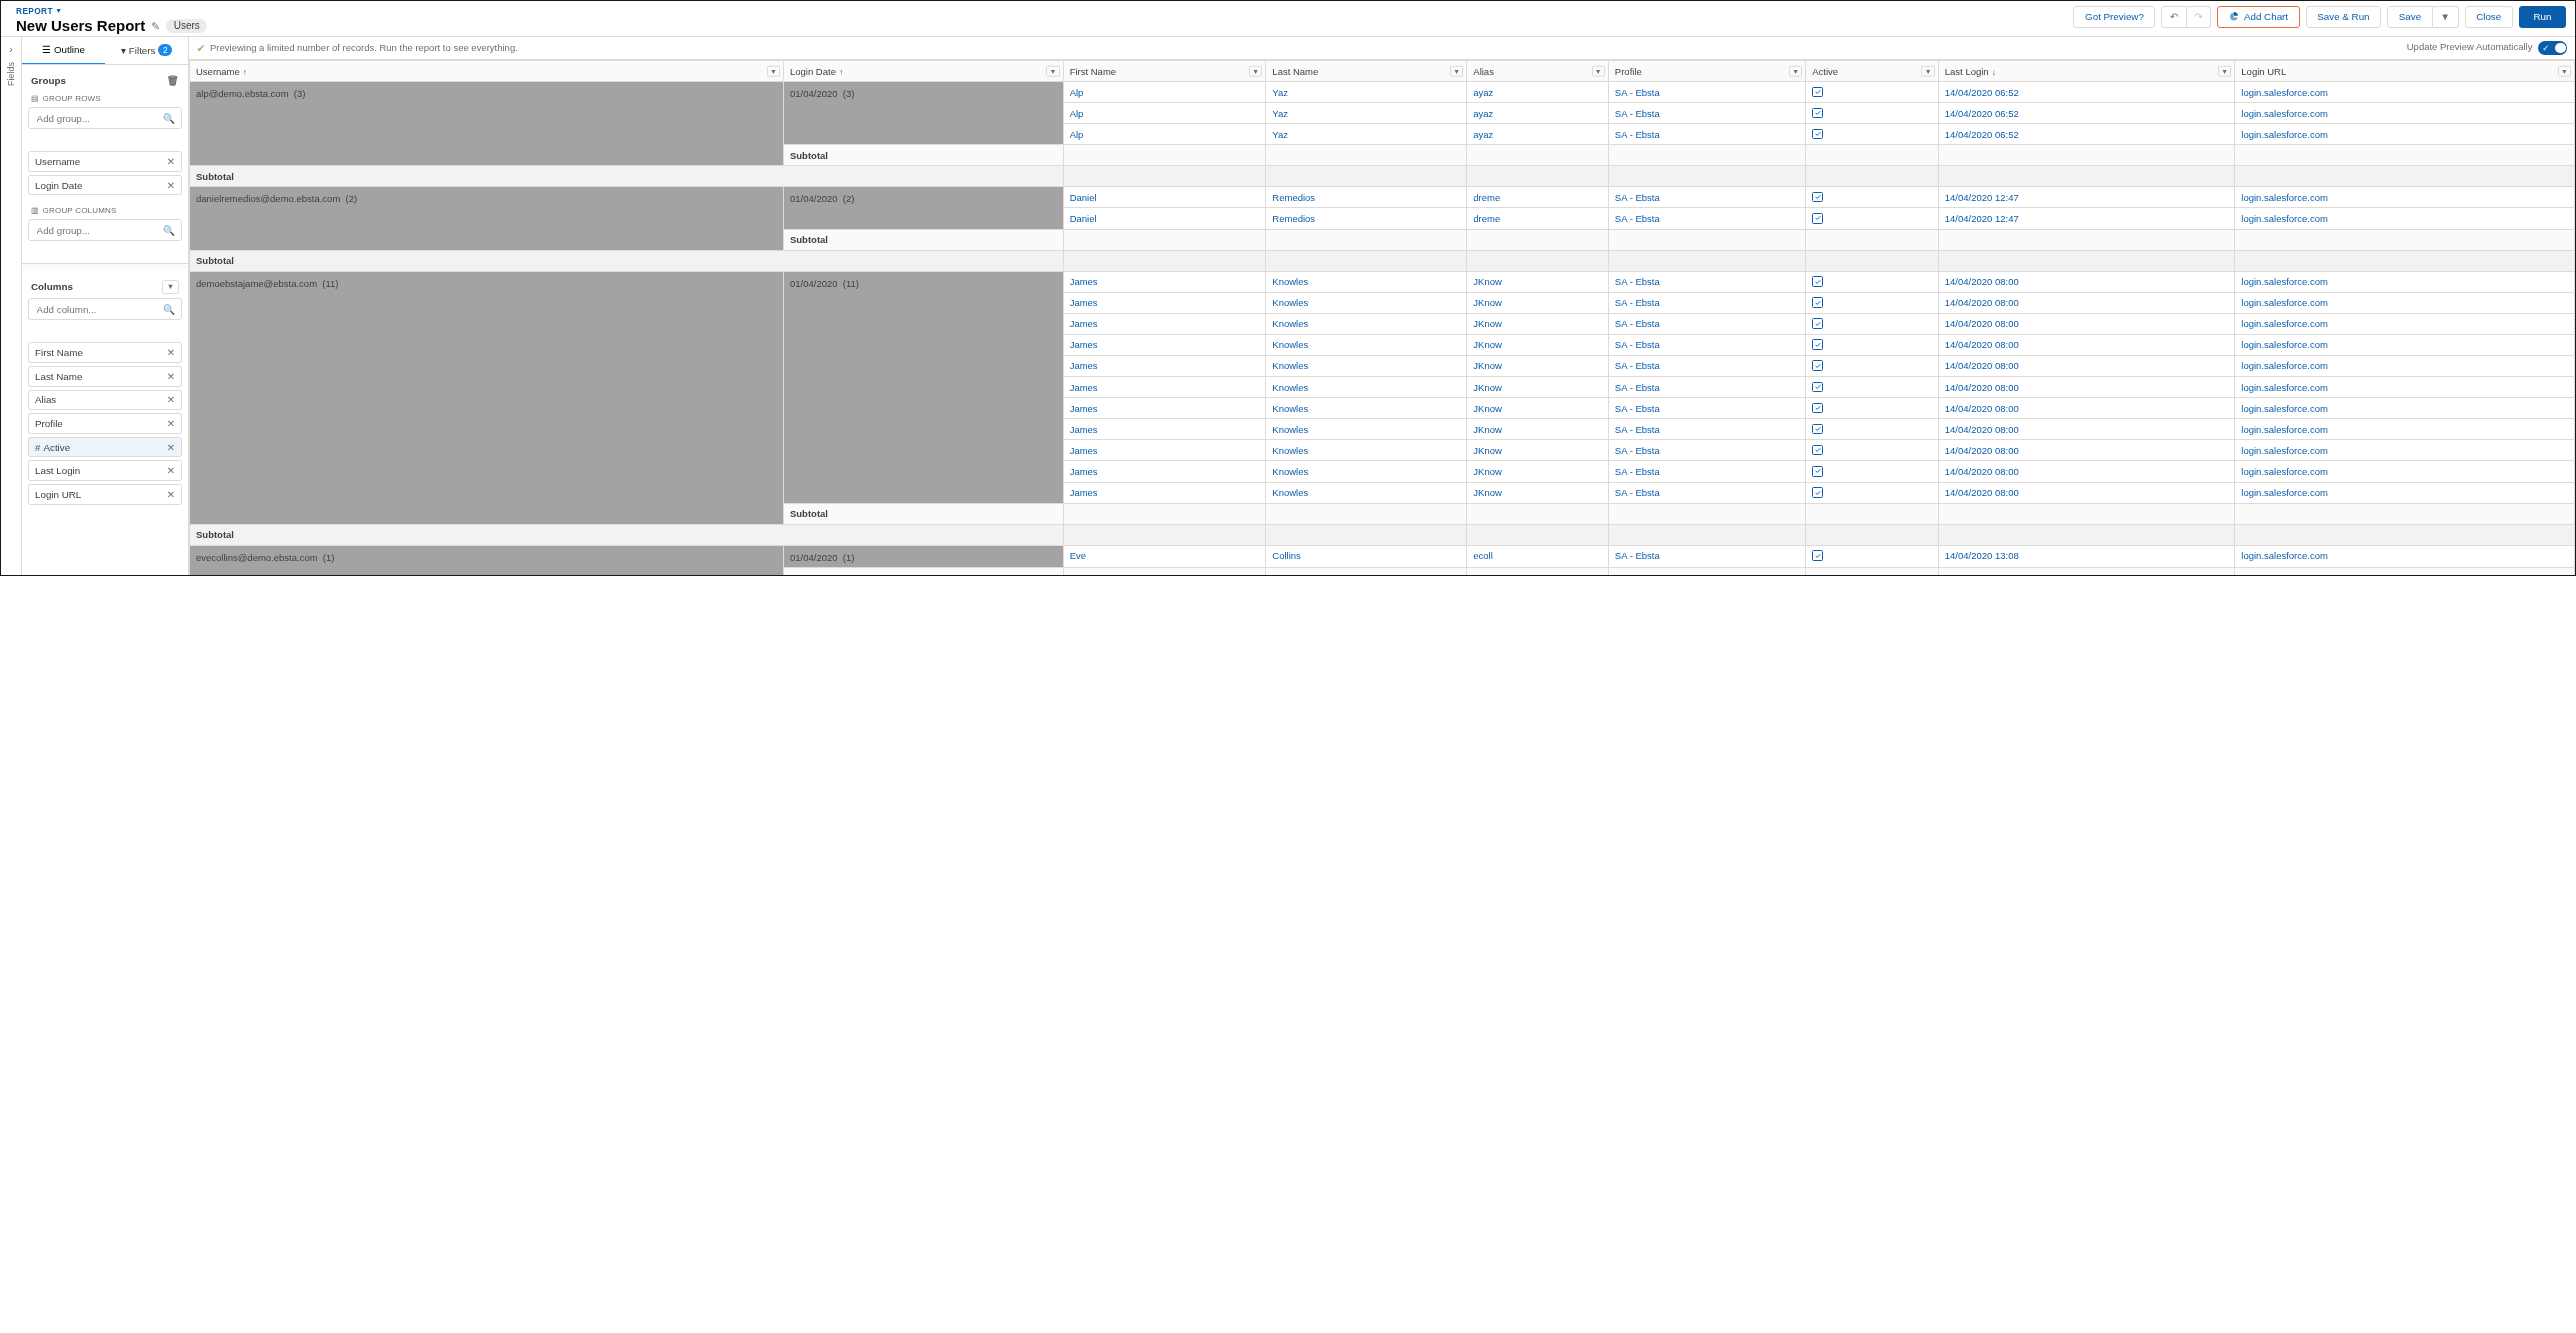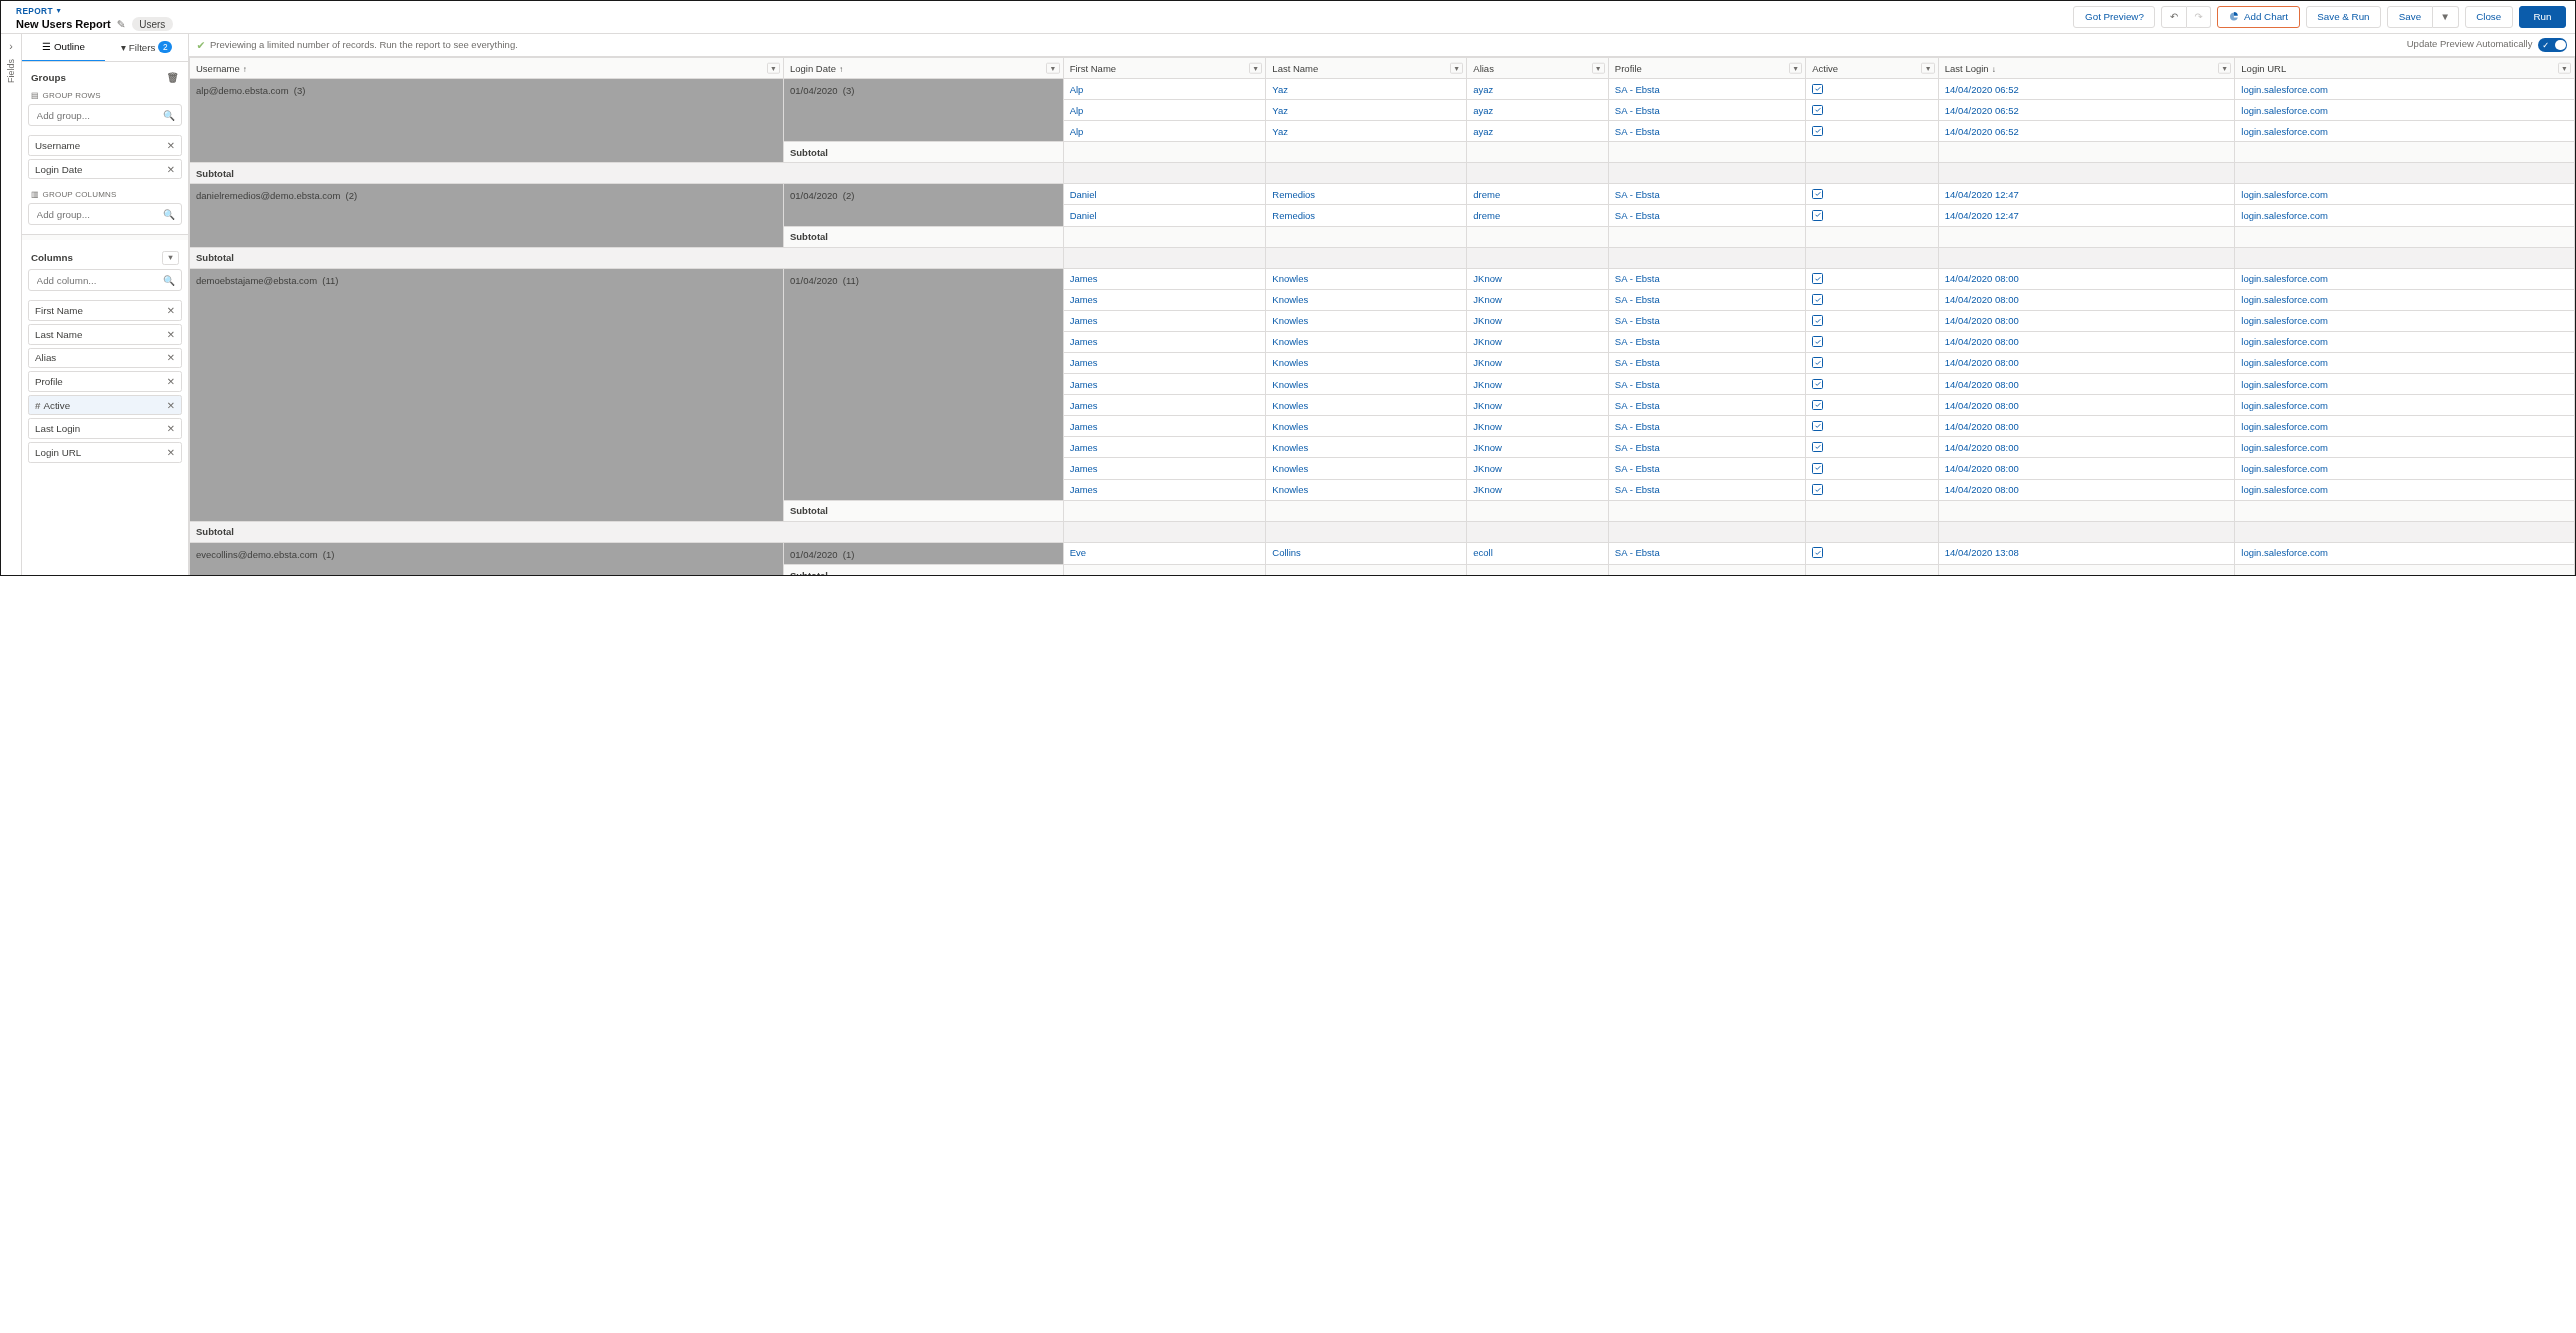--- a/index.html
+++ b/index.html
@@ -5,21 +5,21 @@
 * { box-sizing: border-box; margin: 0; padding: 0; }
 body { font-family: -apple-system, BlinkMacSystemFont, "Segoe UI", Arial, sans-serif; font-size: 9.8px; color: #3e3e3c; background: #fff; }
 .app { border: 1.5px solid #181818; display: flex; flex-direction: column; height: 576px; }
 
 
 .header { display: flex; justify-content: space-between; align-items: flex-start; padding: 4.5px 9px 1.5px 15px; border-bottom: 0.8px solid #dddbda; }
 .header-left {}
 .breadcrumb-row { display: flex; align-items: center; color: #0b5cab; font-size: 8.3px; font-weight: 700; letter-spacing: 0.4px; }
 .breadcrumb-row .caret { margin-left: 2.3px; font-size: 6.8px; }
 .title-row { display: flex; align-items: center; gap: 6px; margin-top: 1.5px; }
-.page-title { font-size: 11px; font-weight: 700; color: #080707; }
+.page-title { font-size: 15px; font-weight: 700; color: #080707; }
 .edit-icon { color: #706e6b; font-size: 10.6px; }
 .pill { background: #ecebea; border-radius: 9px; padding: 1.5px 7.6px; font-size: 10px; color: #3e3e3c; }
 .header-right { display: flex; align-items: center; gap: 6px; flex-wrap: wrap; }
 .btn { background: #fff; border: 0.8px solid #dddbda; border-radius: 3px; padding: 4.5px 10.6px; font-size: 9.8px; color: #0b5cab; cursor: pointer; display: inline-flex; align-items: center; gap: 4.5px; }
 .btn.icon-only { padding: 4.5px 7.6px; color: #706e6b; }
 .btn.primary { background: #0b5cab; color: #fff; border-color: #0b5cab; font-weight: 500; padding: 4.5px 13.6px; }
 .btn.highlighted { border: 0.8px solid #e26e3c; }
 .btn-group { display: inline-flex; }
 .btn-group .btn { border-radius: 0; }
 .btn-group .btn:first-child { border-radius: 3px 0 0 3px; }
@@ -36,21 +36,21 @@
 .sidebar { width: 167px; border-right: 0.8px solid #dddbda; display: flex; flex-direction: column; }
 .tabs { display: flex; border-bottom: 0.8px solid #dddbda; }
 .tab { flex: 1; padding: 7.6px 6px; text-align: center; font-size: 9.8px; color: #3e3e3c; display: flex; align-items: center; justify-content: center; gap: 3px; cursor: pointer; }
 .tab.active { border-bottom: 1.5px solid #1589ee; color: #080707; font-weight: 500; }
 .tab .badge { background: #1589ee; color: white; border-radius: 7.6px; font-size: 8.3px; padding: 0 4.5px; min-width: 12px; height: 12px; display: inline-flex; align-items: center; justify-content: center; }
 
 .sidebar-body { flex: 1; overflow-y: auto; padding: 6px 6px; }
 .section-header { display: flex; justify-content: space-between; align-items: center; padding: 4.5px 3px; font-weight: 700; color: #3e3e3c; font-size: 9.8px; }
 .section-header .trash { color: #706e6b; font-size: 9.8px; }
 .sub-label { display: flex; align-items: center; gap: 3.8px; color: #706e6b; font-size: 8px; letter-spacing: 0.2px; padding: 3px 3px 4.5px; font-weight: 500; }
-.search-input-wrap { position: relative; margin-bottom: 9px; }
+.search-input-wrap { position: relative; margin-bottom: 22px; }
 .search-input { width: 100%; border: 0.8px solid #dddbda; border-radius: 3px; padding: 4.5px 18px 4.5px 7.6px; font-size: 9.8px; }
 .search-input-wrap .search-icon { position: absolute; right: 6px; top: 50%; transform: translateY(-50%); color: #b0adab; font-size: 9.8px; }
 .chip { background: #fff; border: 0.8px solid #dddbda; border-radius: 2.3px; padding: 3.8px 6px; display: flex; justify-content: space-between; align-items: center; font-size: 9.8px; color: #3e3e3c; margin-bottom: 3px; }
 .chip.active-highlight { background: #eef4fb; }
 .chip .close { color: #706e6b; font-size: 9.8px; }
 .chip .hash { color: #706e6b; margin-right: 3px; font-weight: 600; }
 .sidebar-divider { height: 6px; border-top: 0.8px solid #dddbda; margin: 6px -6px; background: #fafaf9; }
 .columns-header { cursor: pointer; padding: 4.5px 3px; }
 .columns-header .caret2 { border: 0.8px solid #dddbda; border-radius: 2.3px; padding: 1.5px 3.8px; font-size: 7.6px; color: #706e6b; }
 

